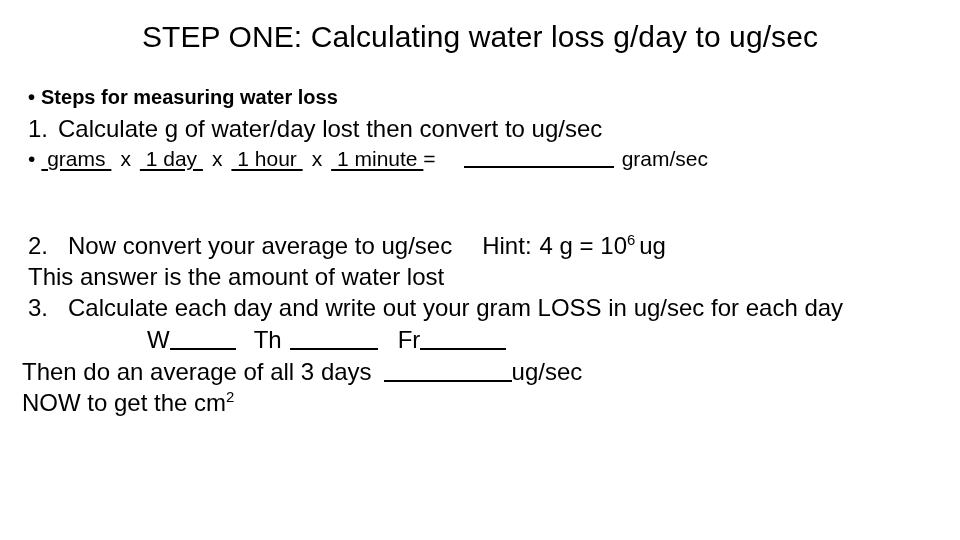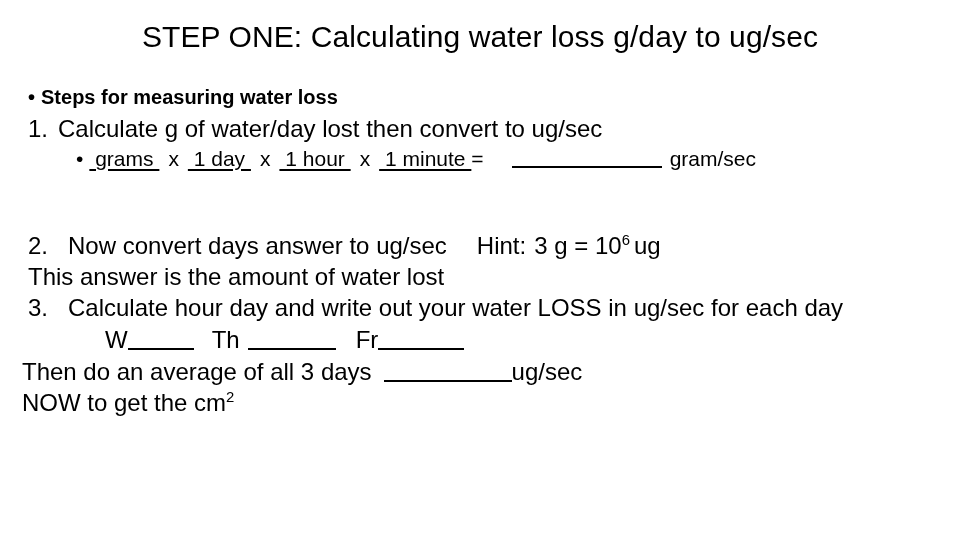--- a/index.html
+++ b/index.html
@@ -69,21 +69,20 @@
     height: 62px;
     padding-left: 28px;
     font-size: 21px;
   }
   .conv-top {
     position: absolute;
     left: 28px;
     top: 0;
     white-space: nowrap;
     line-height: 30px;
-    margin-left: 48px;
   }
   .conv-bottom {
     position: absolute;
     left: 28px;
     top: 30px;
     white-space: nowrap;
     line-height: 30px;
   }
   .u { text-decoration: underline; text-underline-offset: 3px; }
   .sp { display: inline-block; }
@@ -99,21 +98,21 @@
     display: inline-block;
     border-bottom: 2px solid #000;
     vertical-align: baseline;
     height: 1.05em;
     margin-bottom: -2px;
   }
 
   .spacer { height: 24px; }
 
   .indent-1 { }
-  .indent-2 { padding-left: 105px; }
+  .indent-2 { padding-left: 105px; margin-left: 42px; }
   .indent-3 { padding-left: 22px; }
 
   sup {
     font-size: 0.62em;
     vertical-align: super;
     line-height: 0;
   }
 </style>
 </head>
 <body>
@@ -137,29 +136,29 @@
       <div class="conv-top">
         <span class="bullet-dot">•</span><span class="u"> grams </span><span class="gap-x"></span><span>x</span><span class="gap-x"></span><span class="u"> 1 day </span><span class="gap-x"></span><span>x</span><span class="gap-x"></span><span class="u"> 1 hour </span><span class="gap-x"></span><span>x</span><span class="gap-x"></span><span class="u"> 1 minute    </span><span>=</span><span class="sp" style="width:28px"></span><span class="blank" style="width:150px"></span><span class="sp" style="width:8px"></span><span>gram/sec</span>
       </div>
 
 
     </div>
 
     <div class="spacer"></div>
 
     <div class="line">
-      <span class="num-marker">2.</span><span class="sp" style="width:10px"></span><span>Now convert days answer to  ug/sec</span><span class="sp" style="width:30px"></span><span>Hint:</span><span class="sp" style="width:8px"></span><span>3 g = 10</span><sup>6</sup><span class="sp" style="width:4px"></span><span>ug</span>
+      <span class="num-marker">2.</span><span class="sp" style="width:10px"></span><span>Now convert your average to  ug/sec</span><span class="sp" style="width:30px"></span><span>Hint:</span><span class="sp" style="width:8px"></span><span>4 g = 10</span><sup>6</sup><span class="sp" style="width:4px"></span><span>ug</span>
     </div>
 
     <div class="line indent-1">
       <span>This answer is the amount of water lost</span>
     </div>
 
     <div class="line">
-      <span class="num-marker">3.</span><span class="sp" style="width:10px"></span><span>Calculate hour day and write out your water LOSS in ug/sec for each day</span>
+      <span class="num-marker">3.</span><span class="sp" style="width:10px"></span><span>Calculate each day and write out your gram LOSS in ug/sec for each day</span>
     </div>
 
     <div class="line indent-2">
       <span>W</span><span class="blank" style="width:66px"></span><span class="sp" style="width:18px"></span><span>Th</span><span class="sp" style="width:8px"></span><span class="blank" style="width:88px"></span><span class="sp" style="width:20px"></span><span>Fr</span><span class="blank" style="width:86px"></span>
     </div>
 
     <div class="line indent-3">
       <span>Then do an average of all 3 days</span><span class="sp" style="width:12px"></span><span class="blank" style="width:128px"></span><span>ug/sec</span>
     </div>
 

